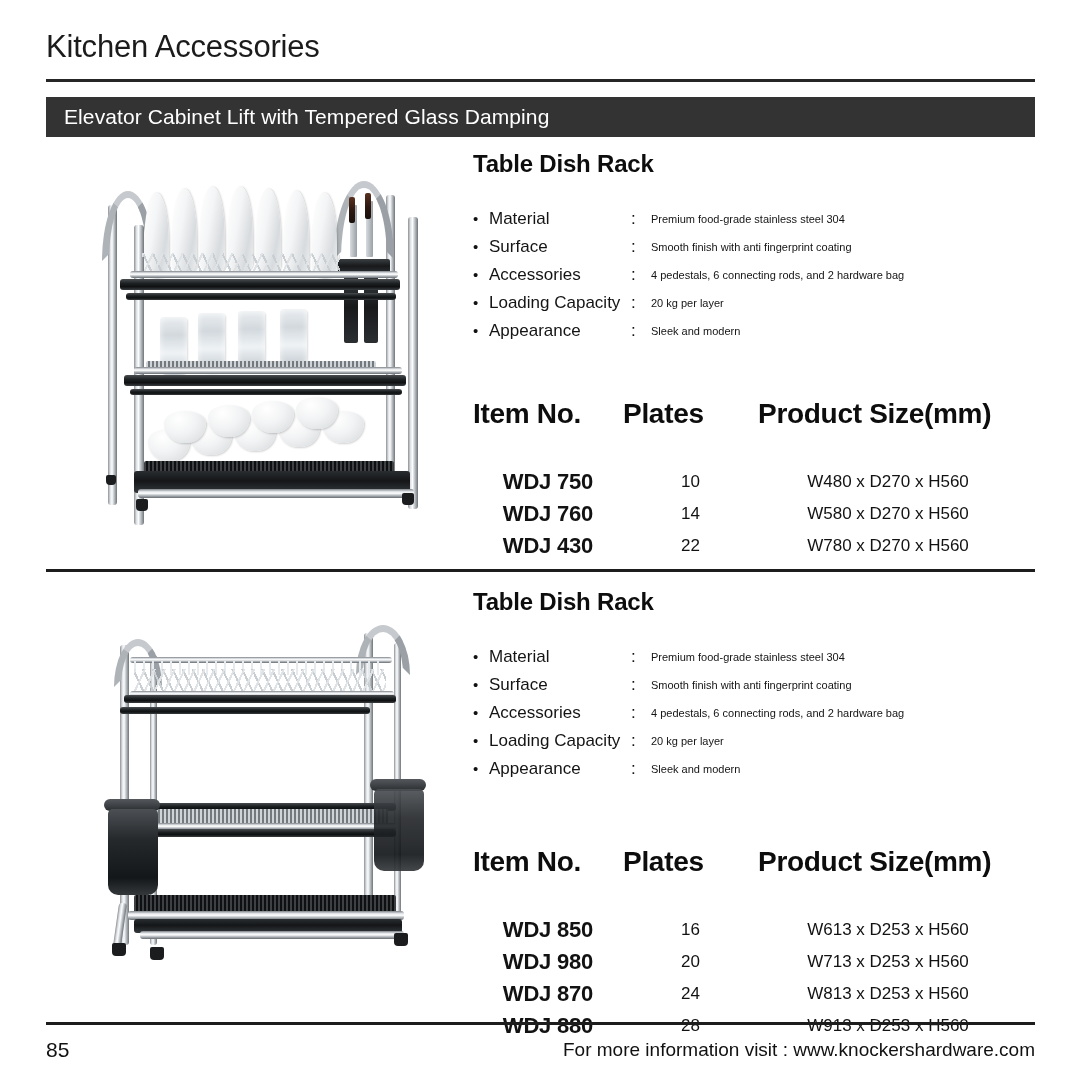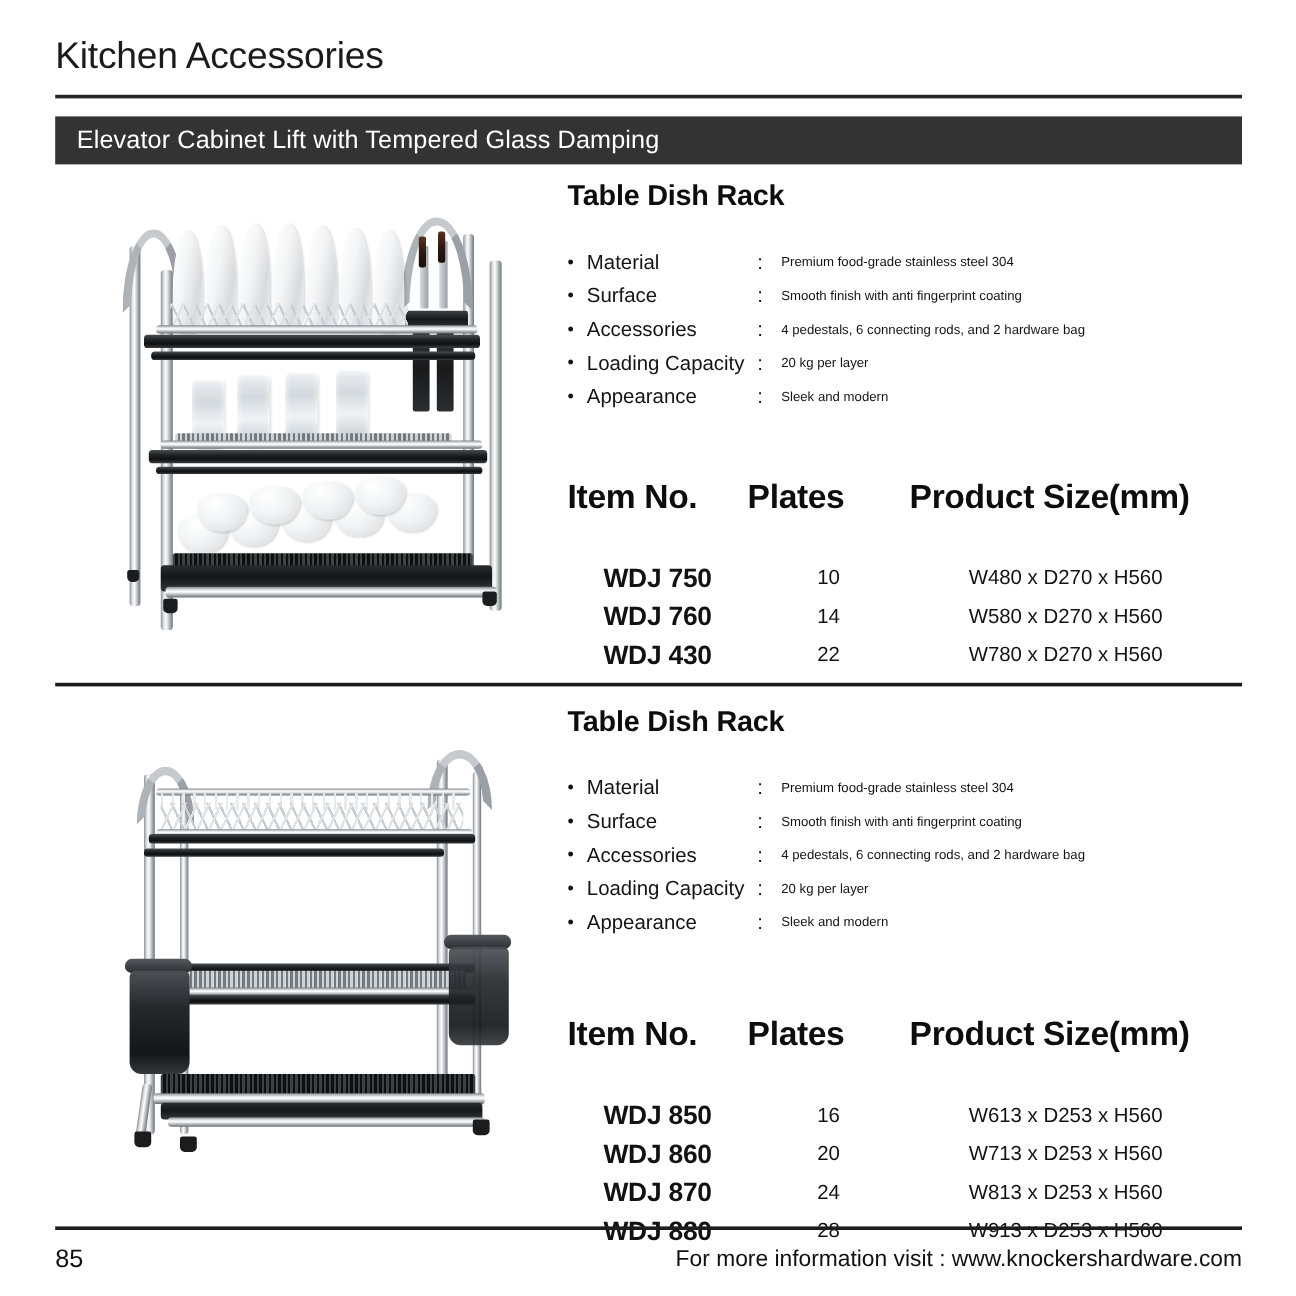--- a/index.html
+++ b/index.html
@@ -449,21 +449,21 @@
             <th class="col-size">Product Size(mm)</th>
           </tr>
         </thead>
         <tbody>
           <tr>
             <td class="item">WDJ 850</td>
             <td>16</td>
             <td>W613 x D253 x H560</td>
           </tr>
           <tr>
-            <td class="item">WDJ 860</td>
+            <td class="item">WDJ 980</td>
             <td>20</td>
             <td>W713 x D253 x H560</td>
           </tr>
           <tr>
             <td class="item">WDJ 870</td>
             <td>24</td>
             <td>W813 x D253 x H560</td>
           </tr>
           <tr>
             <td class="item">WDJ 880</td>

